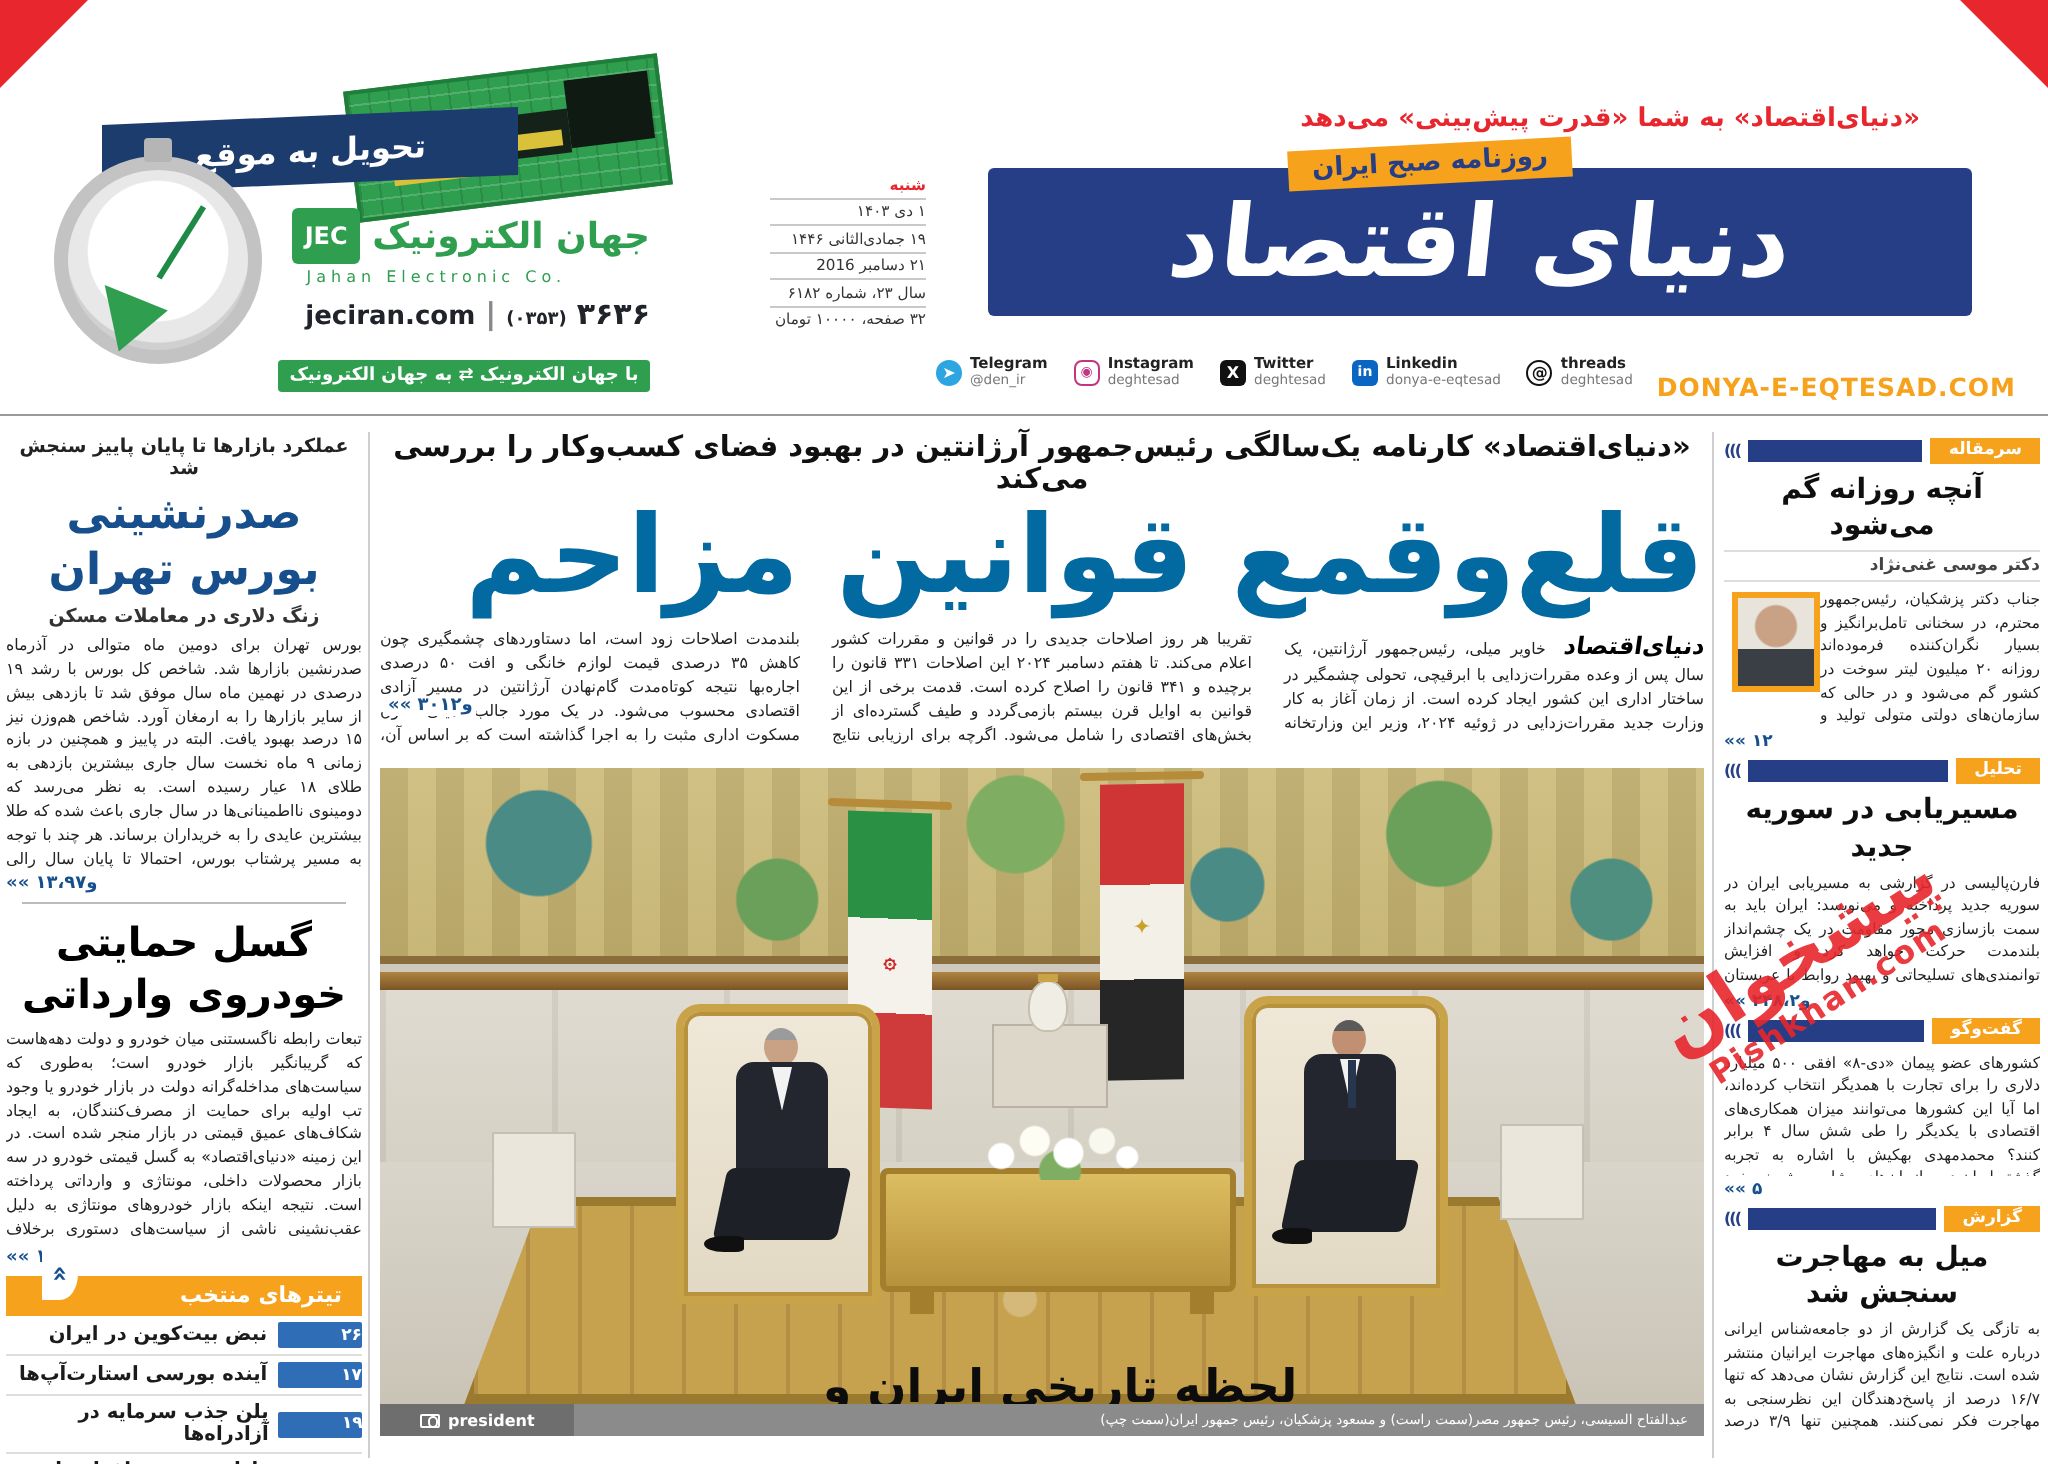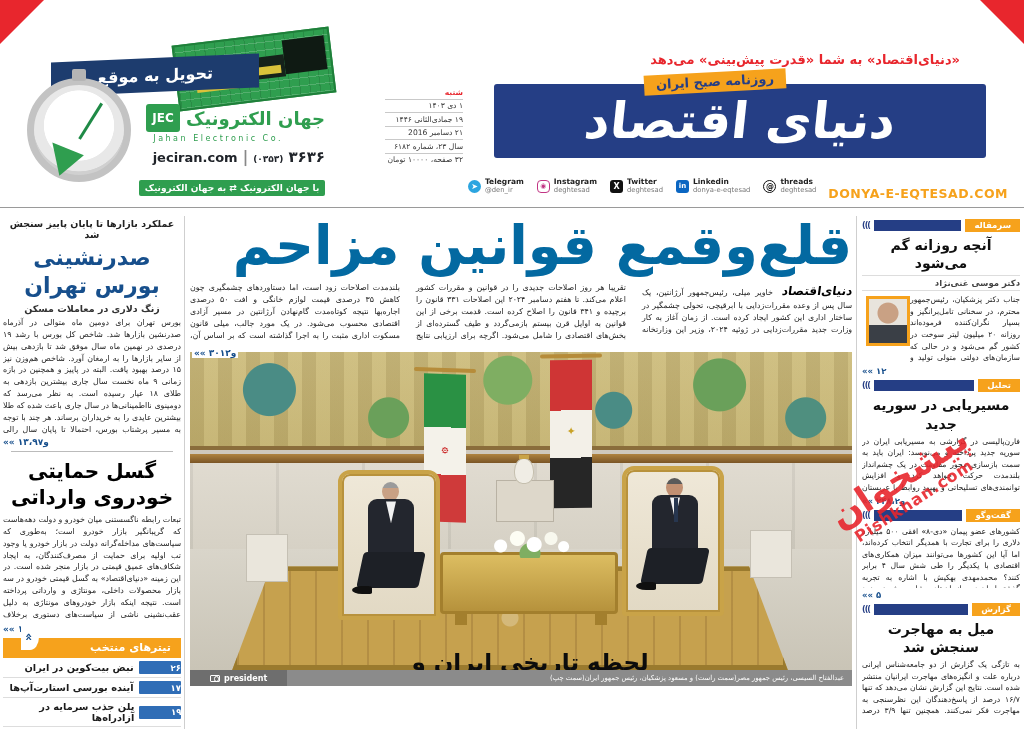--- a/index.html
+++ b/index.html
@@ -299,20 +299,21 @@
       </div>
       <div class="pick">
         <span class="pick-num">۸</span>
         <span class="pick-title">مناطق ممنوعه افغان‌ها کجاست؟</span>
       </div>
 
     </div>
   </div>
 
   <div class="center">
+    <div class="c-kicker">«دنیای‌اقتصاد» کارنامه یک‌سالگی رئیس‌جمهور آرژانتین در بهبود فضای کسب‌وکار را بررسی می‌کند</div>
     <div class="c-headline">قلع‌وقمع قوانین مزاحم</div>
     <div class="c-lead">
       <span class="lead-sig">دنیای‌اقتصاد</span>
       <span>خاویر میلی، رئیس‌جمهور آرژانتین، یک سال پس از وعده مقررات‌زدایی با ابرقیچی، تحولی چشمگیر در ساختار اداری این کشور ایجاد کرده است. از زمان آغاز به کار وزارت جدید مقررات‌زدایی در ژوئیه ۲۰۲۴، وزیر این وزارتخانه تقریبا هر روز اصلاحات جدیدی را در قوانین و مقررات کشور اعلام می‌کند. تا هفتم دسامبر ۲۰۲۴ این اصلاحات ۳۳۱ قانون را برچیده و ۳۴۱ قانون را اصلاح کرده است. قدمت برخی از این قوانین به اوایل قرن بیستم بازمی‌گردد و طیف گسترده‌ای از بخش‌های اقتصادی را شامل می‌شود. اگرچه برای ارزیابی نتایج بلندمدت اصلاحات زود است، اما دستاوردهای چشمگیری چون کاهش ۳۵ درصدی قیمت لوازم خانگی و افت ۵۰ درصدی اجاره‌بها نتیجه کوتاه‌مدت گام‌نهادن آرژانتین در مسیر آزادی اقتصادی محسوب می‌شود. در یک مورد جالب، میلی قانون مسکوت اداری مثبت را به اجرا گذاشته است که بر اساس آن، اگر دستگاه‌های اداری دولتی در بازه زمانی مشخصی به درخواست مجوزها پاسخ ندهند، درخواست‌ها به‌طور خودکار تاییدشده تلقی می‌شوند.</span>
     </div>
 
     <div class="photo">
       <div class="mural"></div>
       <div class="bronze"></div>
       <div class="wall"></div>

